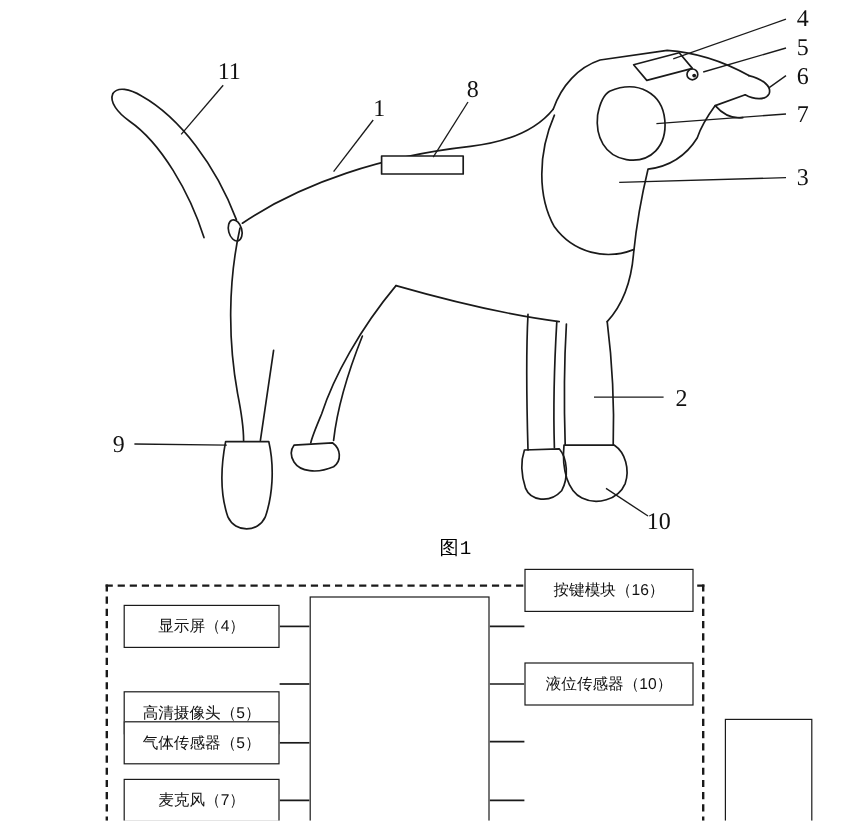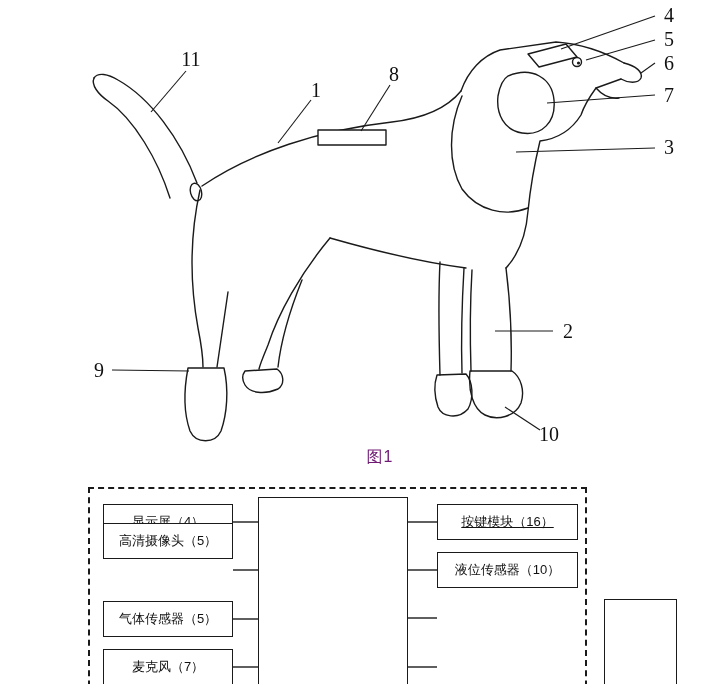--- a/index.html
+++ b/index.html
@@ -21,21 +21,22 @@
     font-size: 20px;
     fill: #111111;
   }
   .fig-caption {
     position: absolute;
     left: 338px; top: 447px;
     width: 84px;
     text-align: center;
     font-size: 16px;
     letter-spacing: 1px;
-    color: #701a75;
+    color: #000000;
+    font-family: Liberation Mono, monospace;
   }
   .dashed-frame {
     position: absolute;
     left: 88px; top: 487px;
     width: 499px; height: 230px;
     border: 2px dashed #1a1a1a;
     box-sizing: border-box;
   }
   .module-box {
     position: absolute;
@@ -145,24 +146,24 @@
       <line x1="408" y1="618" x2="437" y2="618"></line>
       <line x1="408" y1="667" x2="437" y2="667"></line>
     </g>
   </svg>
 
   <div class="fig-caption">图1</div>
 
   <div class="dashed-frame"></div>
 
   <div class="module-box left-col" style="top:504px;">显示屏（4）</div>
-  <div class="module-box left-col" style="top:523px;text-align:center;">高清摄像头（5）</div>
+  <div class="module-box left-col" style="top:576px;text-align:center;">高清摄像头（5）</div>
   <div class="module-box left-col" style="top:601px;">气体传感器（5）</div>
   <div class="module-box left-col" style="top:649px;">麦克风（7）</div>
 
   <div class="center-box"></div>
 
-  <div class="module-box right-col" style="top:504px;text-decoration:underline;">按键模块（16）</div>
+  <div class="module-box right-col" style="top:474px;">按键模块（16）</div>
   <div class="module-box right-col" style="top:552px;">液位传感器（10）</div>
 
   <div class="outer-right-box"></div>
 
 </div>
 
 </body></html>

